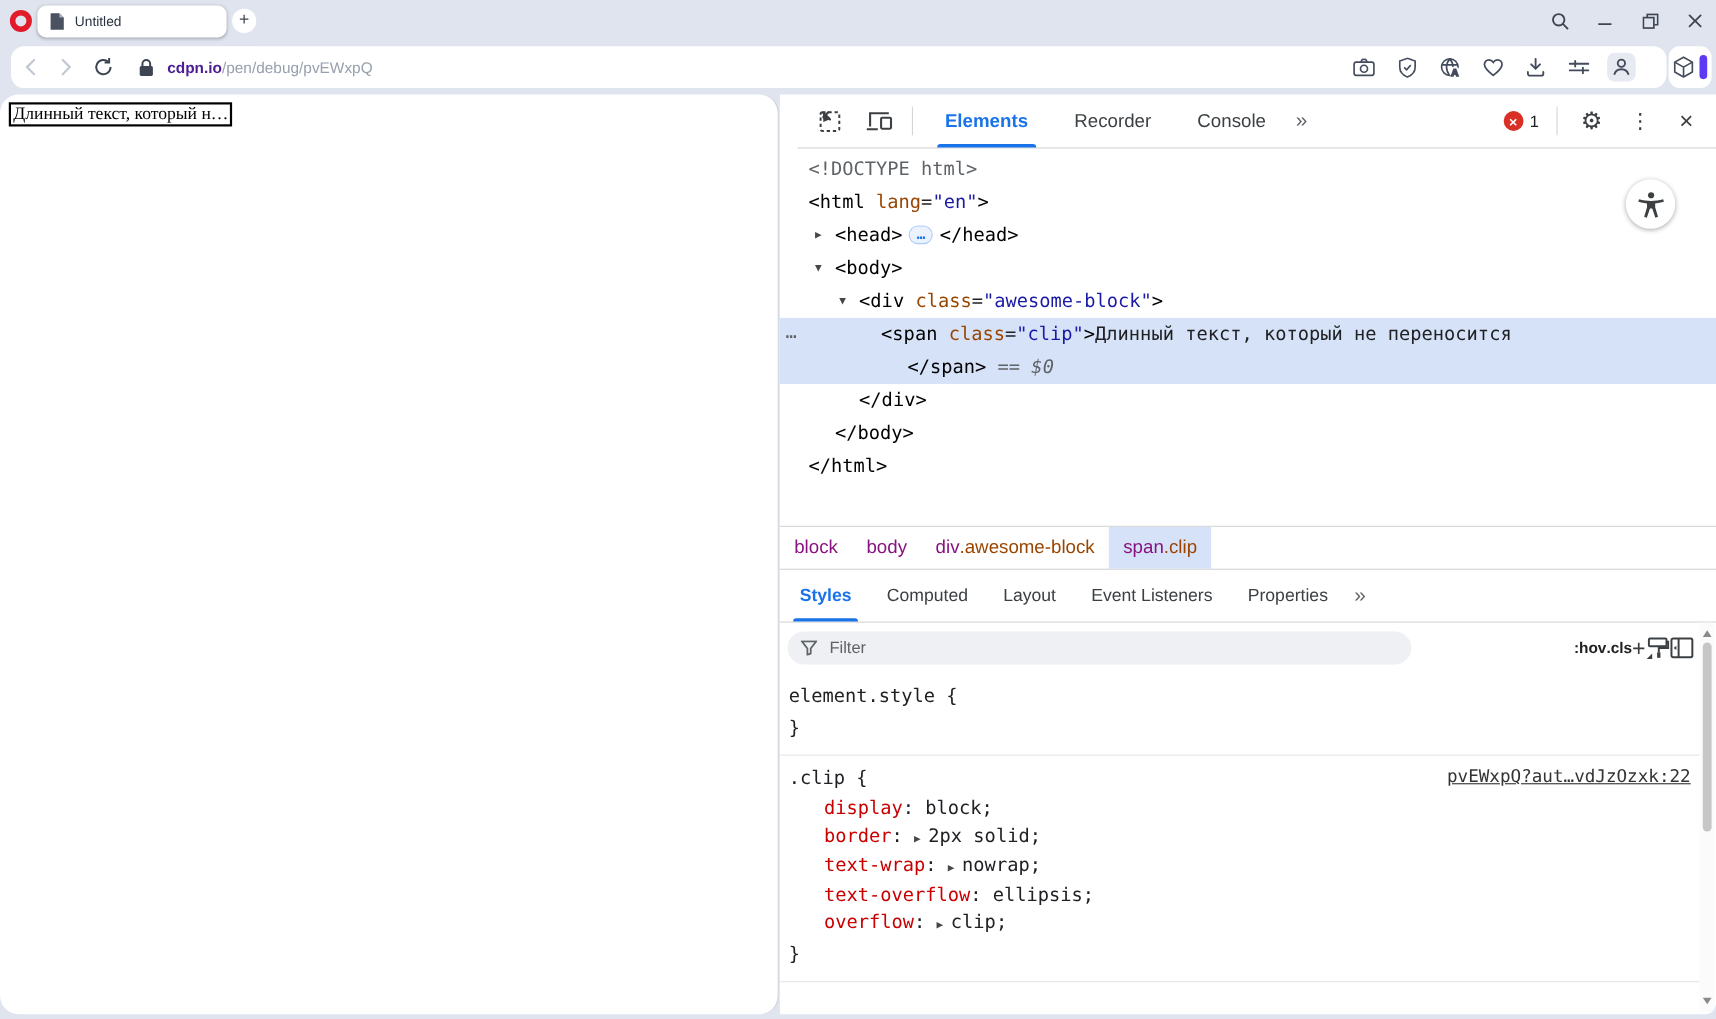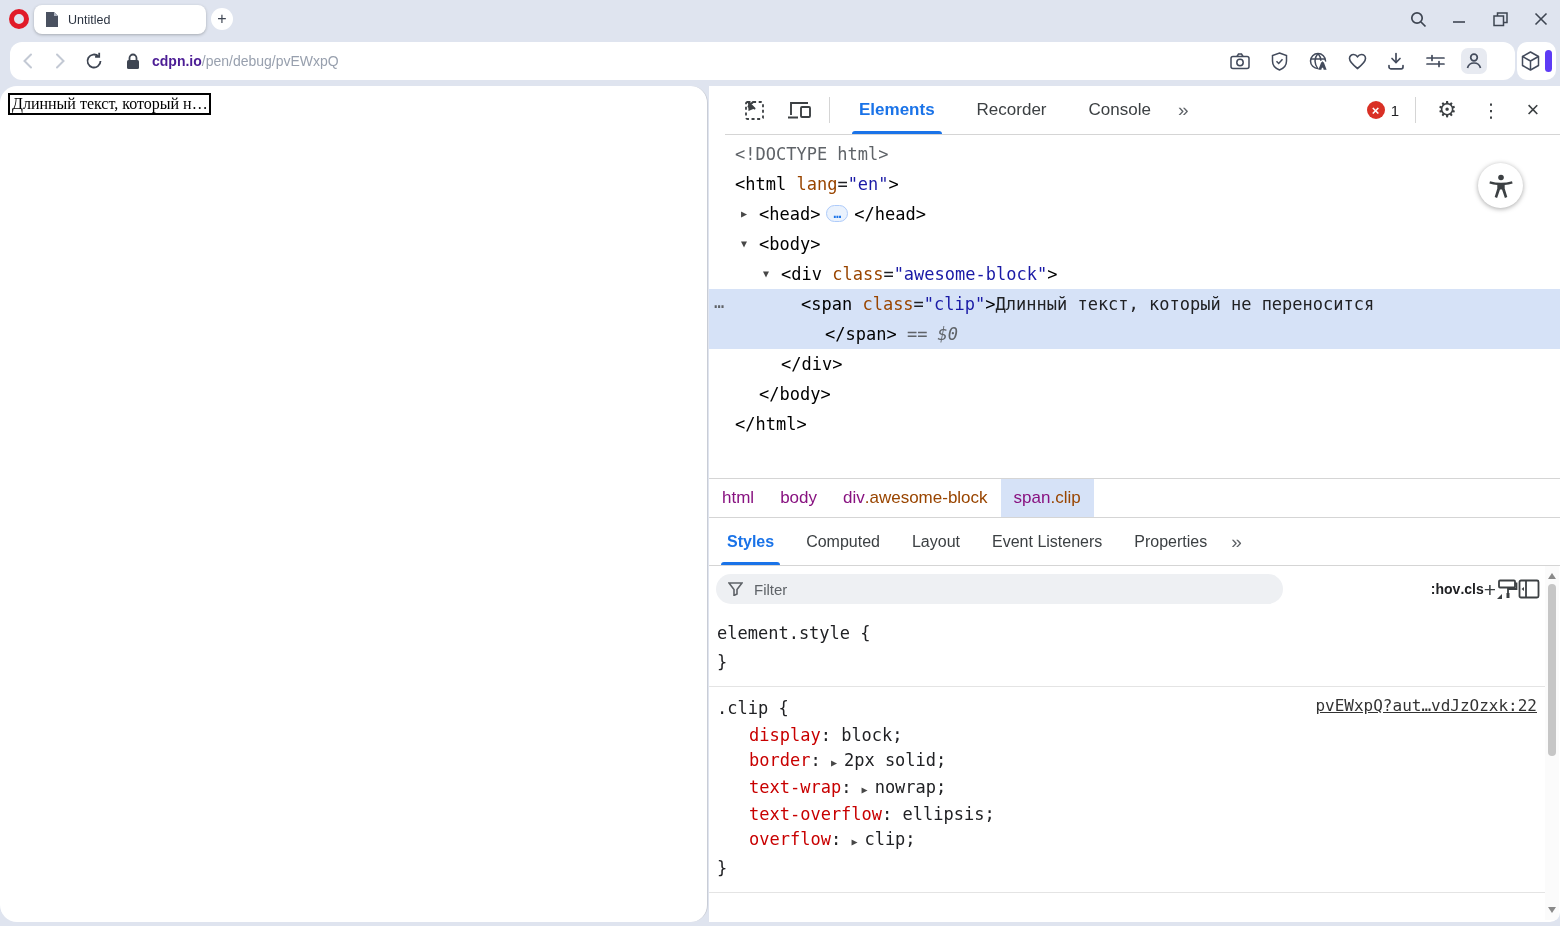--- a/index.html
+++ b/index.html
@@ -328,21 +328,21 @@
         <div class="dom-row">
           <div class="dom-line" style="padding-left: 50px;"><span class="tk-tag">&lt;/body&gt;</span></div>
         </div>
         <div class="dom-row">
           <div class="dom-line" style="padding-left: 26px;"><span class="tk-tag">&lt;/html&gt;</span></div>
         </div>
       </div>
 
     <div class="breadcrumb">
         <span class="crumb">
-          <span class="crumb-tag">html</span>
+          <span class="crumb-tag">block</span>
         </span>
         <span class="crumb">
           <span class="crumb-tag">body</span>
         </span>
         <span class="crumb">
           <span class="crumb-tag">div</span>
           <span class="crumb-cls">.awesome-block</span>
         </span>
         <span class="crumb selected">
           <span class="crumb-tag">span</span>

